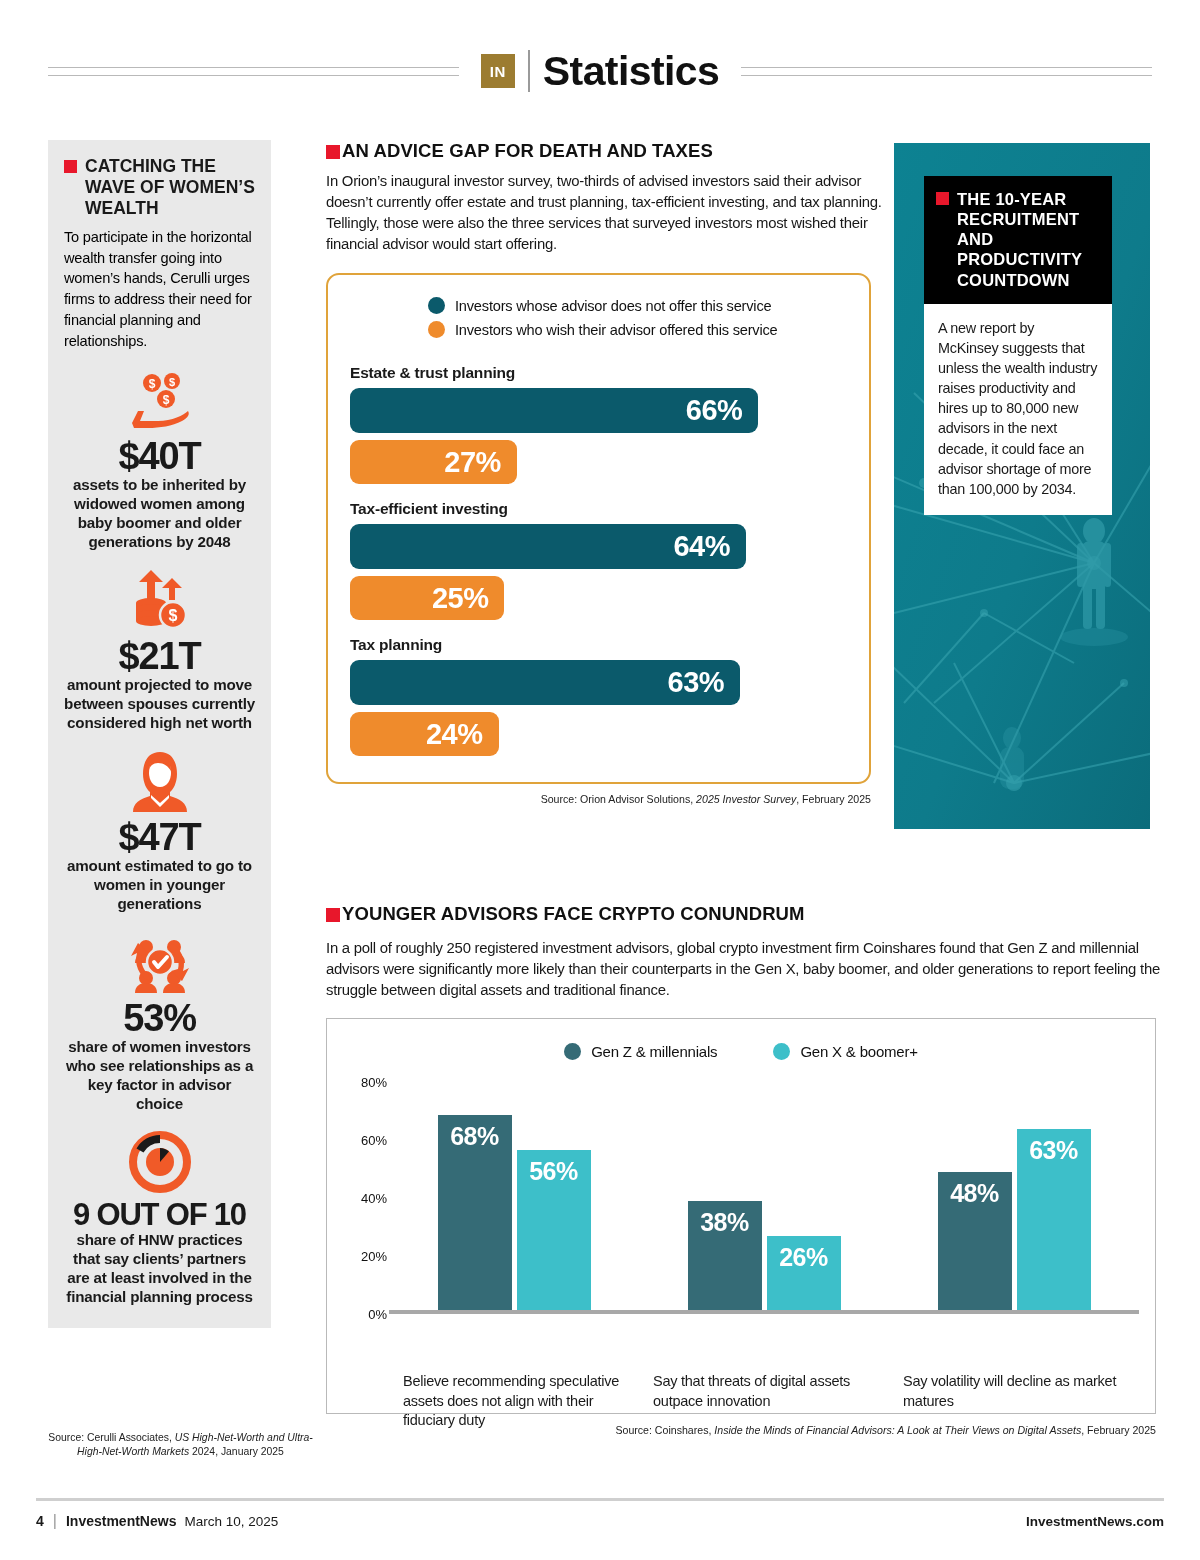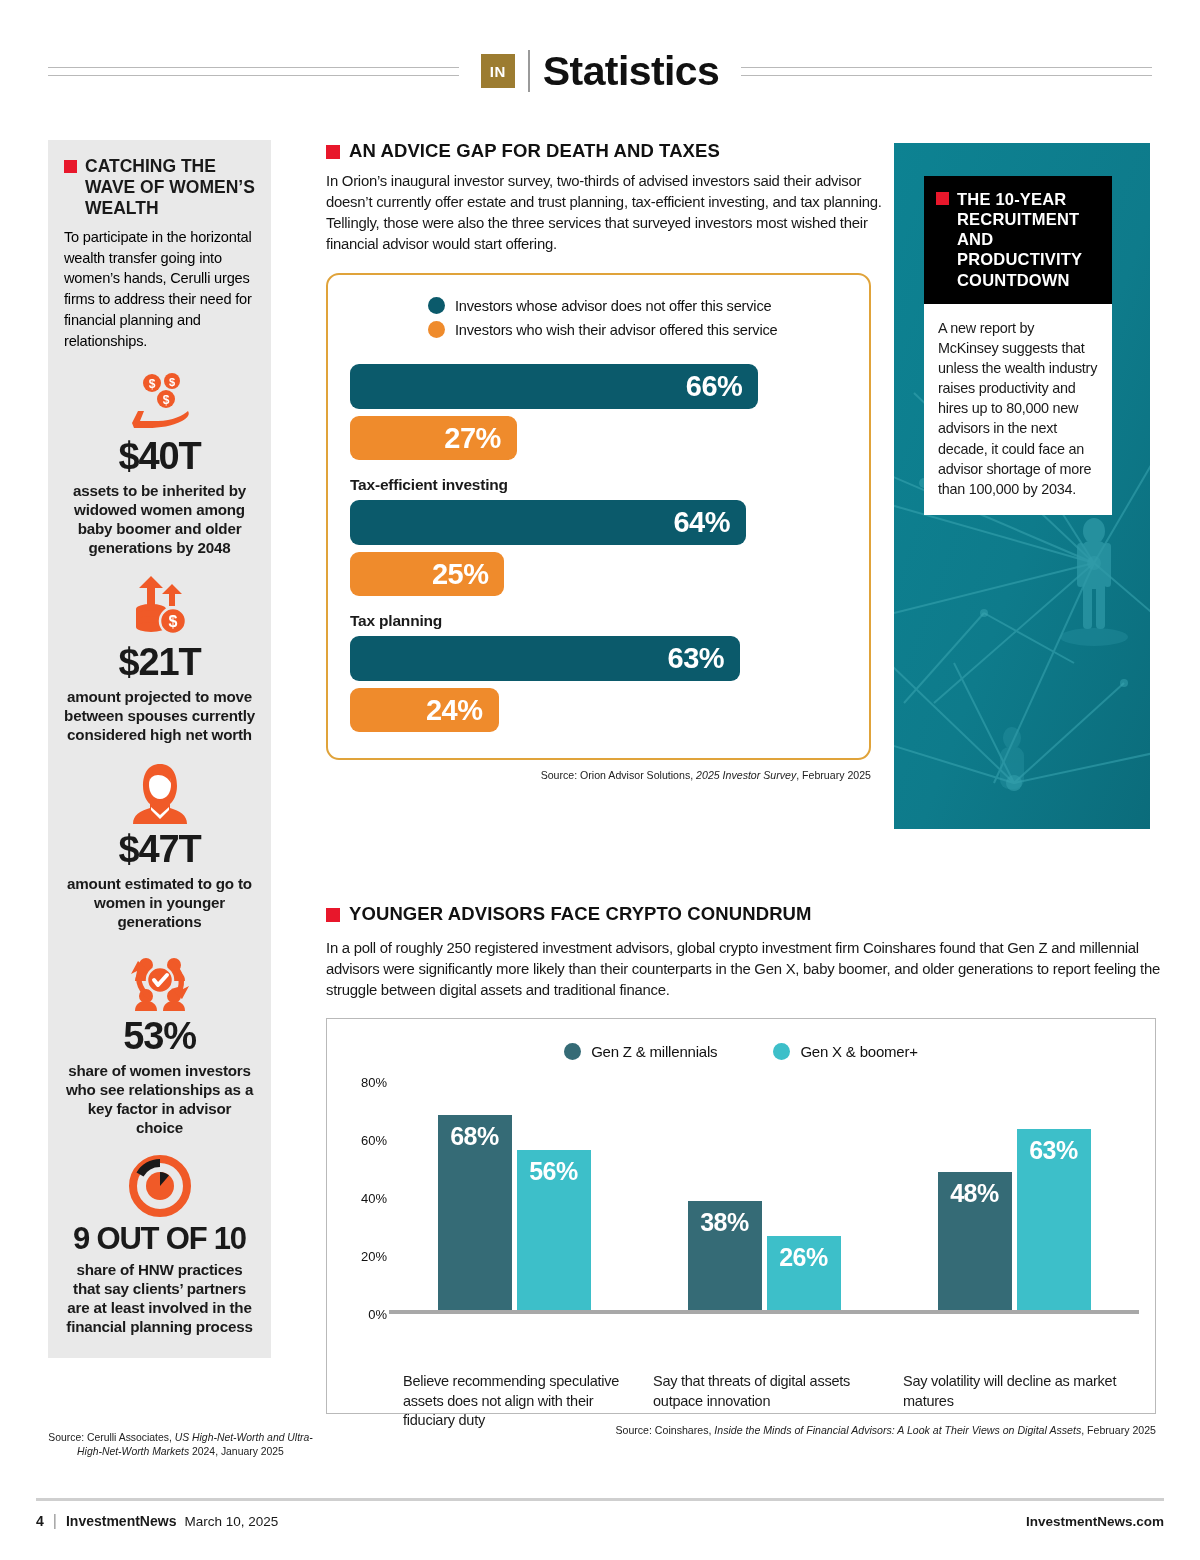--- a/index.html
+++ b/index.html
@@ -24,39 +24,39 @@
   .mast-center { display: flex; align-items: center; gap: 13px; flex: 0 0 auto; justify-content: flex-end; }
   .in-badge {
     width: 34px; height: 34px; background: #9c7c31; color: #fff;
     display: flex; align-items: center; justify-content: center;
     font-size: 15px; font-weight: bold; letter-spacing: .5px;
   }
   .mast-div { width: 2px; height: 42px; background: #9a9a9a; }
   .mast-title { font-size: 41px; font-weight: bold; letter-spacing: -0.6px; color: #111; }
 
   
-  .sec-head { display: flex; align-items: flex-start; gap: 9px; }
+  .sec-head { display: flex; align-items: flex-start; gap: 2px; }
   .sq { width: 14px; height: 14px; background: #e8172b; flex: 0 0 auto; margin-top: 5px; }
   .sec-head-text { font-size: 18.5px; font-weight: bold; letter-spacing: .1px; line-height: 1.18; color: #111; }
 
   
   .sidebar {
     position: absolute; left: 48px; top: 140px; width: 223px;
     background: #e9e9e9; padding: 16px 16px 22px 16px;
   }
   .sb-head { display: flex; align-items: flex-start; gap: 8px; }
   .sb-head .sq { width: 13px; height: 13px; margin-top: 4px; }
   .sb-title { font-size: 17.5px; font-weight: bold; line-height: 1.2; letter-spacing: 0px; }
   .sb-intro { font-size: 14.6px; line-height: 1.42; margin-top: 8px; color: #000000;
               font-family: "Liberation Sans", sans-serif; letter-spacing: -0.2px; }
   .stat { text-align: center; margin-top: 16px; }
   .stat-icon { height: 66px; display: flex; align-items: center; justify-content: center; margin-bottom: 4px; }
   .stat-num { font-size: 38px; font-weight: bold; letter-spacing: -1.2px; line-height: 1; }
   .stat-num.small { font-size: 31px; }
-  .stat-desc { font-size: 15.2px; font-weight: bold; line-height: 1.25; margin-top: 6px; letter-spacing: -0.2px; }
+  .stat-desc { font-size: 15.2px; font-weight: bold; line-height: 1.25; letter-spacing: -0.2px; }
   .sb-source { font-size: 10.4px; line-height: 1.35; text-align: center; margin-top: 12px;
                width: 265px; position: absolute; left: 48px; top: 1419px; color: #222; }
   .sb-source i { font-style: italic; }
 
   
   .mid { position: absolute; left: 326px; top: 140px; width: 560px; }
   .mid p.body {
     font-size: 14.9px; line-height: 1.42; margin-top: 9px; letter-spacing: -0.25px; color: #181818;
   }
   .chart-card {
@@ -257,20 +257,21 @@
           <span class="dot teal"></span>
           <span class="legend-label">Investors whose advisor does not offer this service</span>
         </div>
         <div class="legend-row">
           <span class="dot orange"></span>
           <span class="legend-label">Investors who wish their advisor offered this service</span>
         </div>
       </div>
 
       <div class="bar-group">
+        <div class="bar-label">Estate &amp; trust planning</div>
         <div class="bar teal" style="width:82.5%">
           <span class="bar-val">66%</span>
         </div>
         <div class="bar orange" style="width:33.7%">
           <span class="bar-val">27%</span>
         </div>
       </div>
 
       <div class="bar-group">
         <div class="bar-label">Tax-efficient investing</div>

